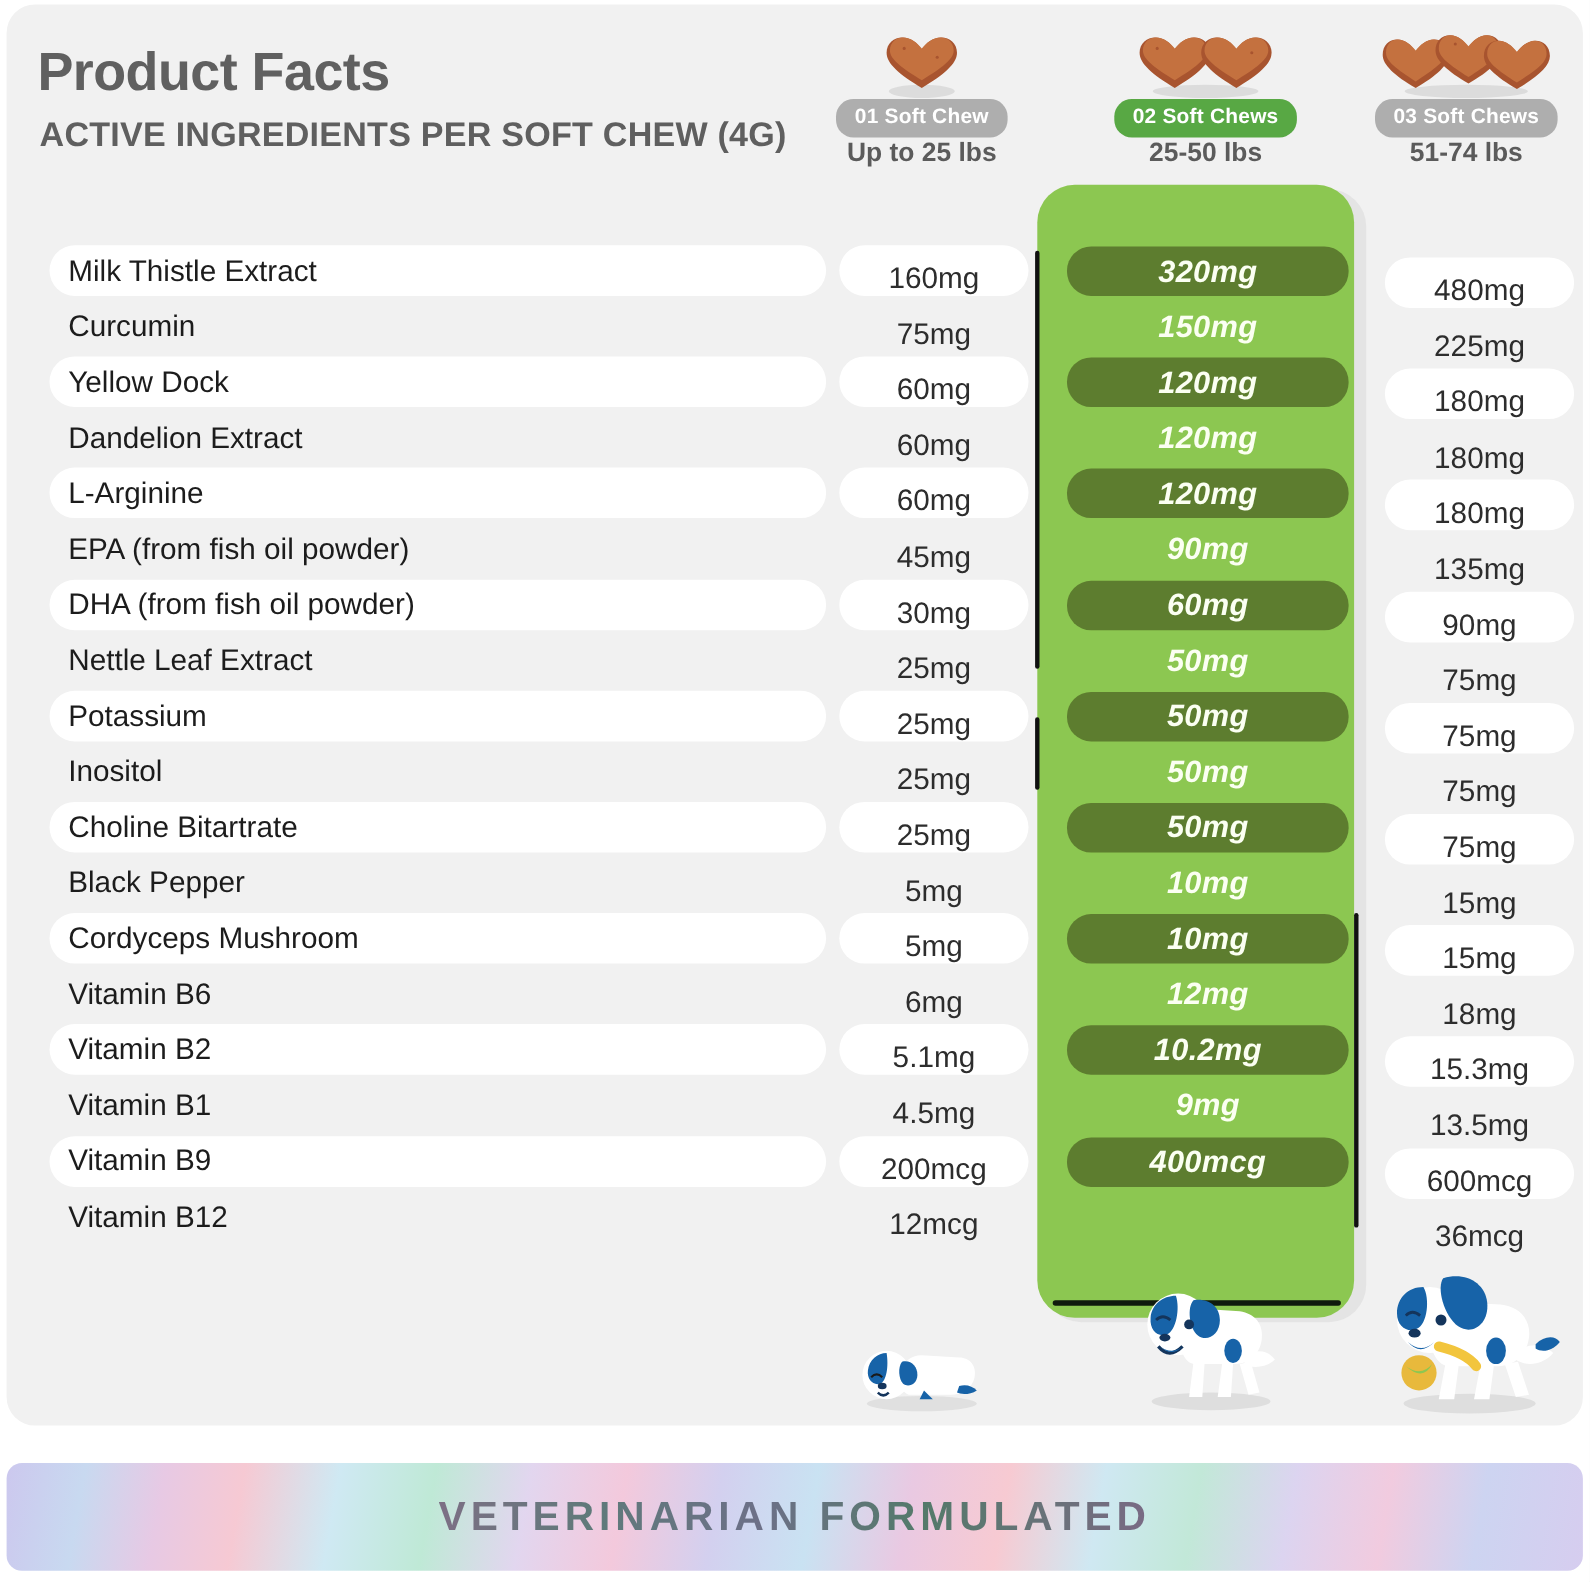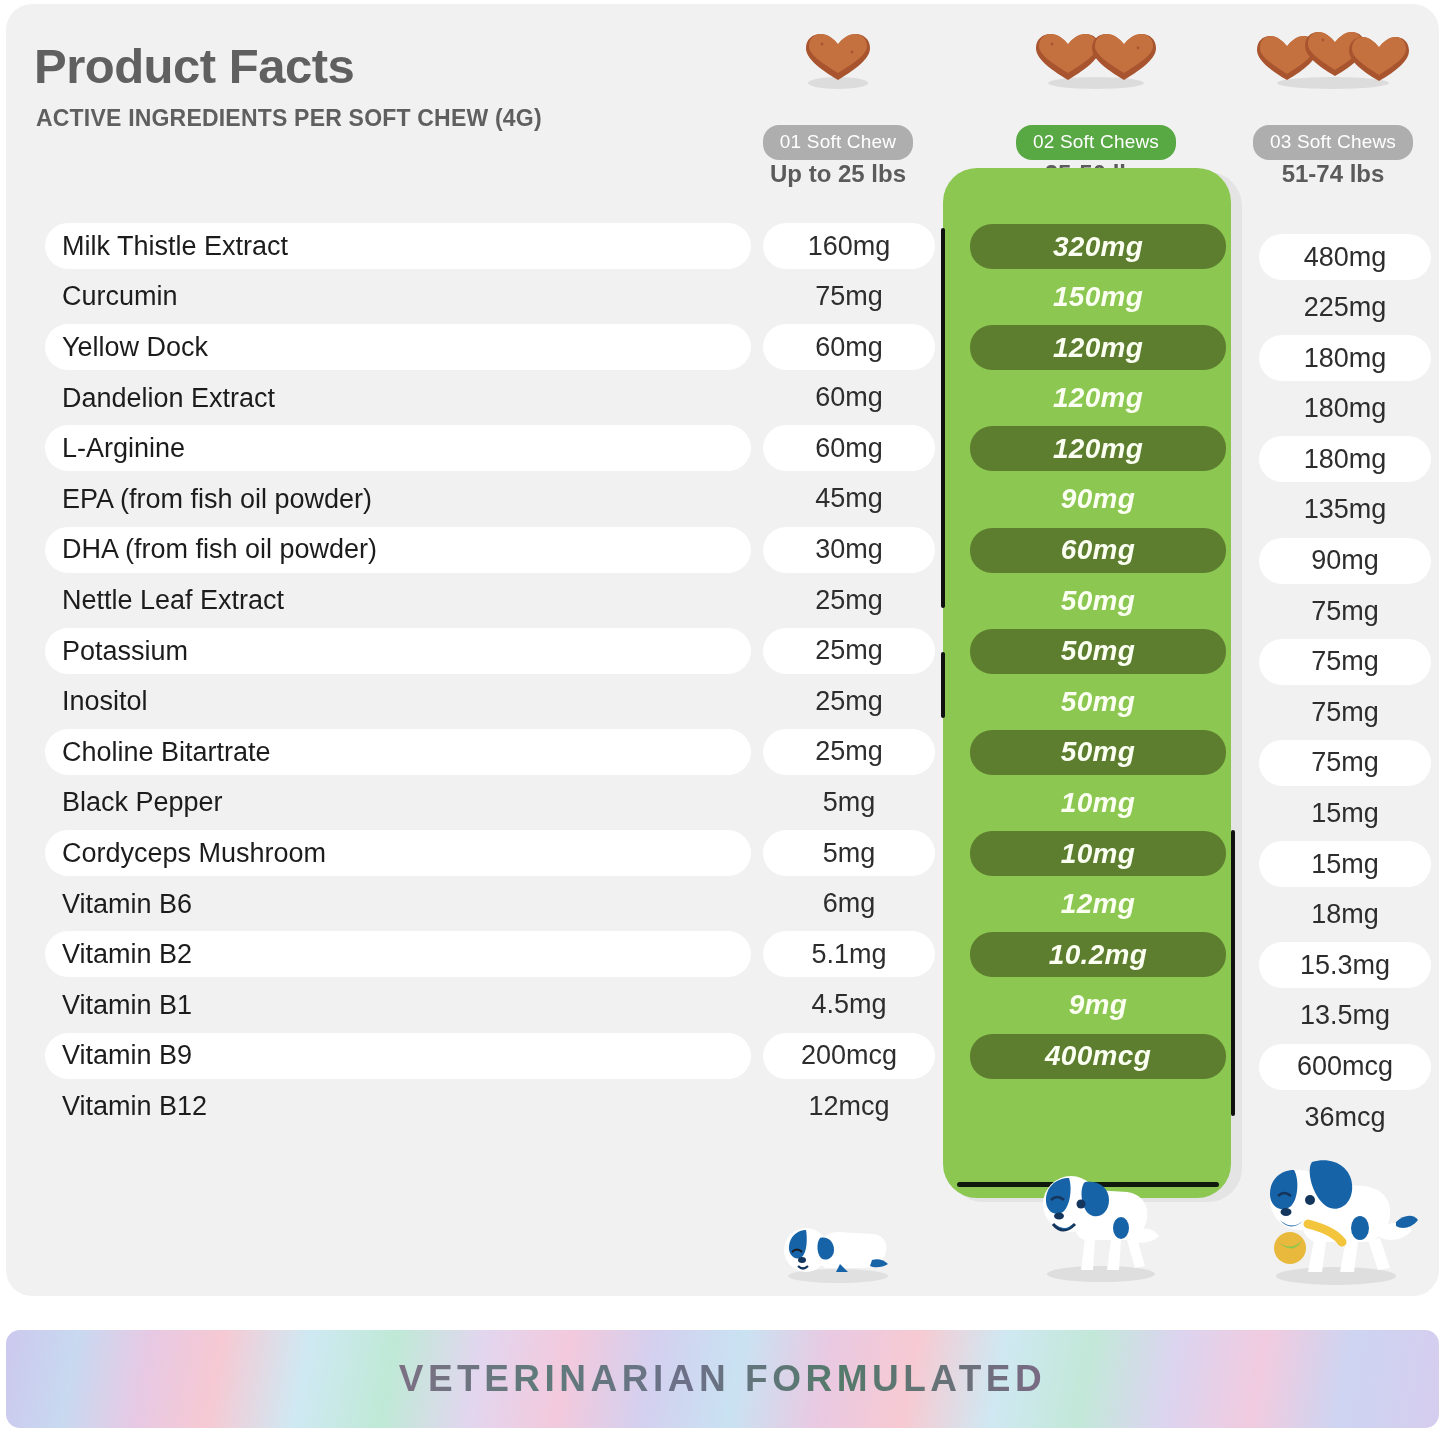--- a/index.html
+++ b/index.html
@@ -22,39 +22,38 @@
   }
 
   
   .title {
     position: absolute; left: 34px; top: 38px;
     font-size: 49px; font-weight: 700; color: #606060;
     letter-spacing: -0.5px;
   }
   .subtitle {
     position: absolute; left: 36px; top: 105px;
-    font-size: 23px; font-weight: 600; color: #5f5f5f;
+    font-size: 31px; font-weight: 600; color: #5f5f5f;
     letter-spacing: 0.2px;
   }
 
   
   .dose-head { position: absolute; top: 18px; width: 230px; text-align: center; }
   .dose-head.c1 { left: 723px; }
   .dose-head.c2 { left: 981px; }
   .dose-head.c3 { left: 1218px; }
 
   .chews { height: 72px; display: flex; align-items: flex-end; justify-content: center; }
   .badge {
     display: inline-block;
     padding: 6px 17px 7px;
     border-radius: 16px;
-    font-size: 19px; font-weight: 400; color: #ffffff;
+    font-size: 19px; font-weight: 700; color: #ffffff;
     letter-spacing: 0.2px;
     white-space: nowrap;
-    margin-top: 35px;
   }
   .badge.gray { background: #aeaeae; }
   .badge.green { background: #58a844; }
   .weight {
     margin-top: 0;
     font-size: 24px; font-weight: 600; color: #5b5b5b;
   }
 
   
   .hl-shadow {
@@ -95,21 +94,21 @@
     border-radius: 23px;
   }
   .row.alt .name-pill { background: #ffffff; }
   .name-text {
     position: absolute; left: 51px; top: 0; height: 50.6px;
     display: flex; align-items: center;
     font-size: 27px; color: #1c1c1c; font-weight: 400;
   }
 
   .val { position: absolute; top: 2px; height: 46px;
-         display: flex; align-items: center; justify-content: center; }
+         display: flex; align-items: flex-end; justify-content: center; }
   .val-1 { left: 752px; width: 172px; }
   .val-3 { left: 1248px; width: 172px; margin-top: 11px; }
   .val-1 span, .val-3 span { font-size: 27px; color: #2d2d2d; font-weight: 400; }
   .row.alt .val-1, .row.alt .val-3 { background: #ffffff; border-radius: 23px; }
 
   .val-2 {
     position: absolute; left: 959px; top: 3px;
     width: 256px; height: 45px;
     display: flex; align-items: center; justify-content: center;
     border-radius: 22px;

